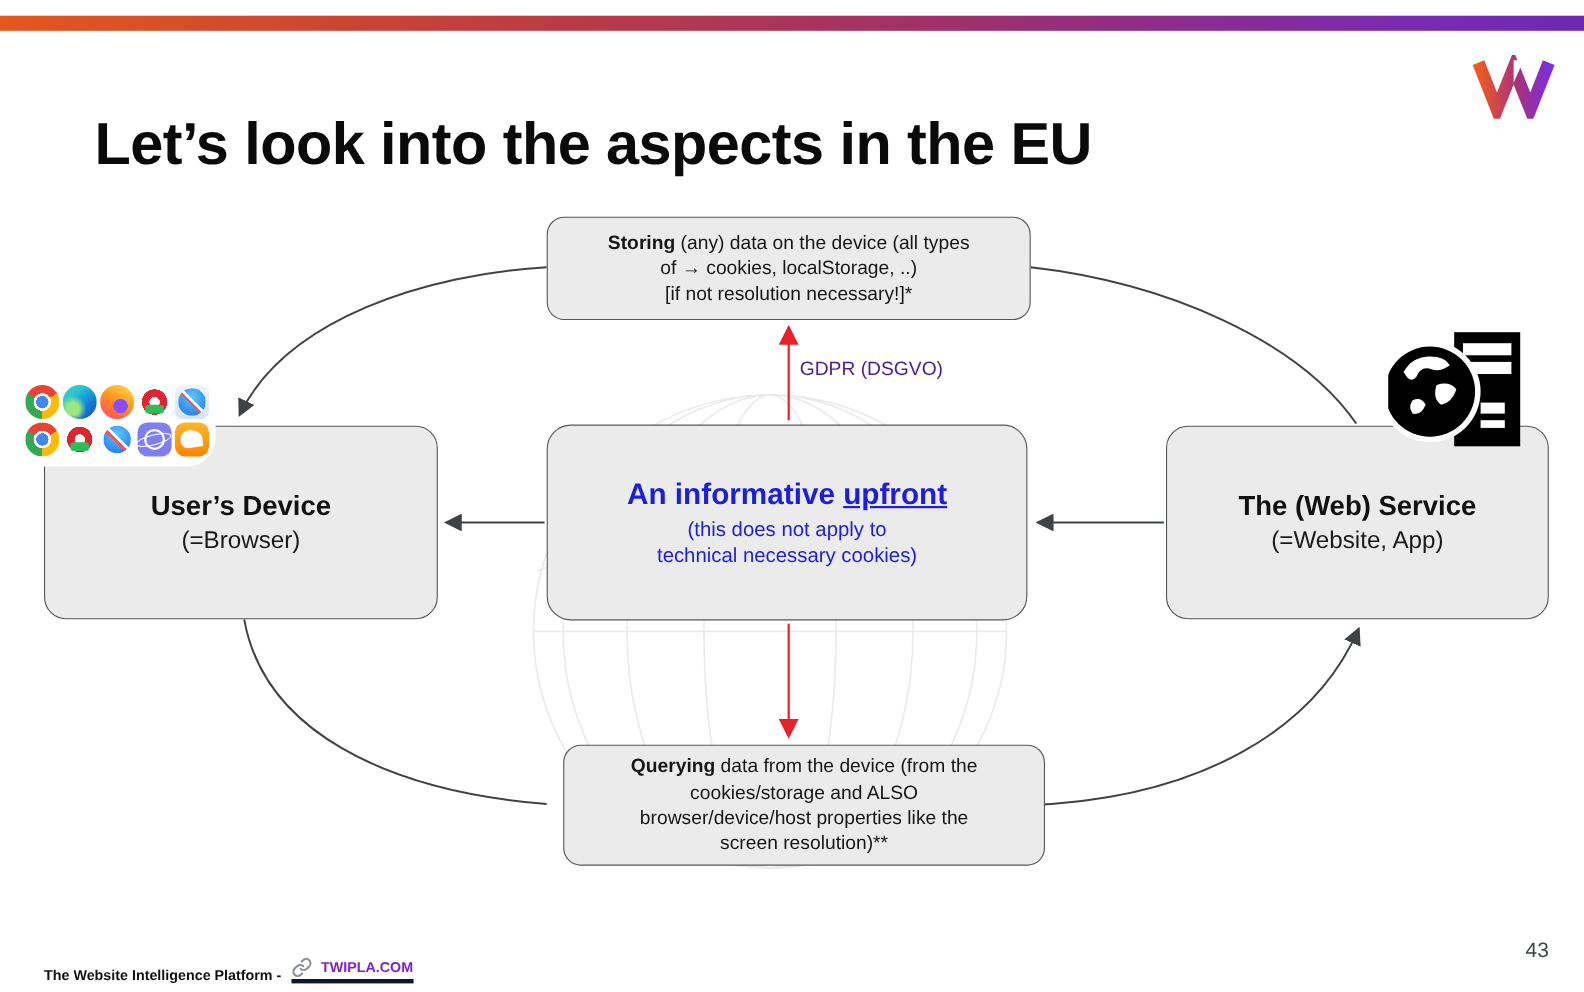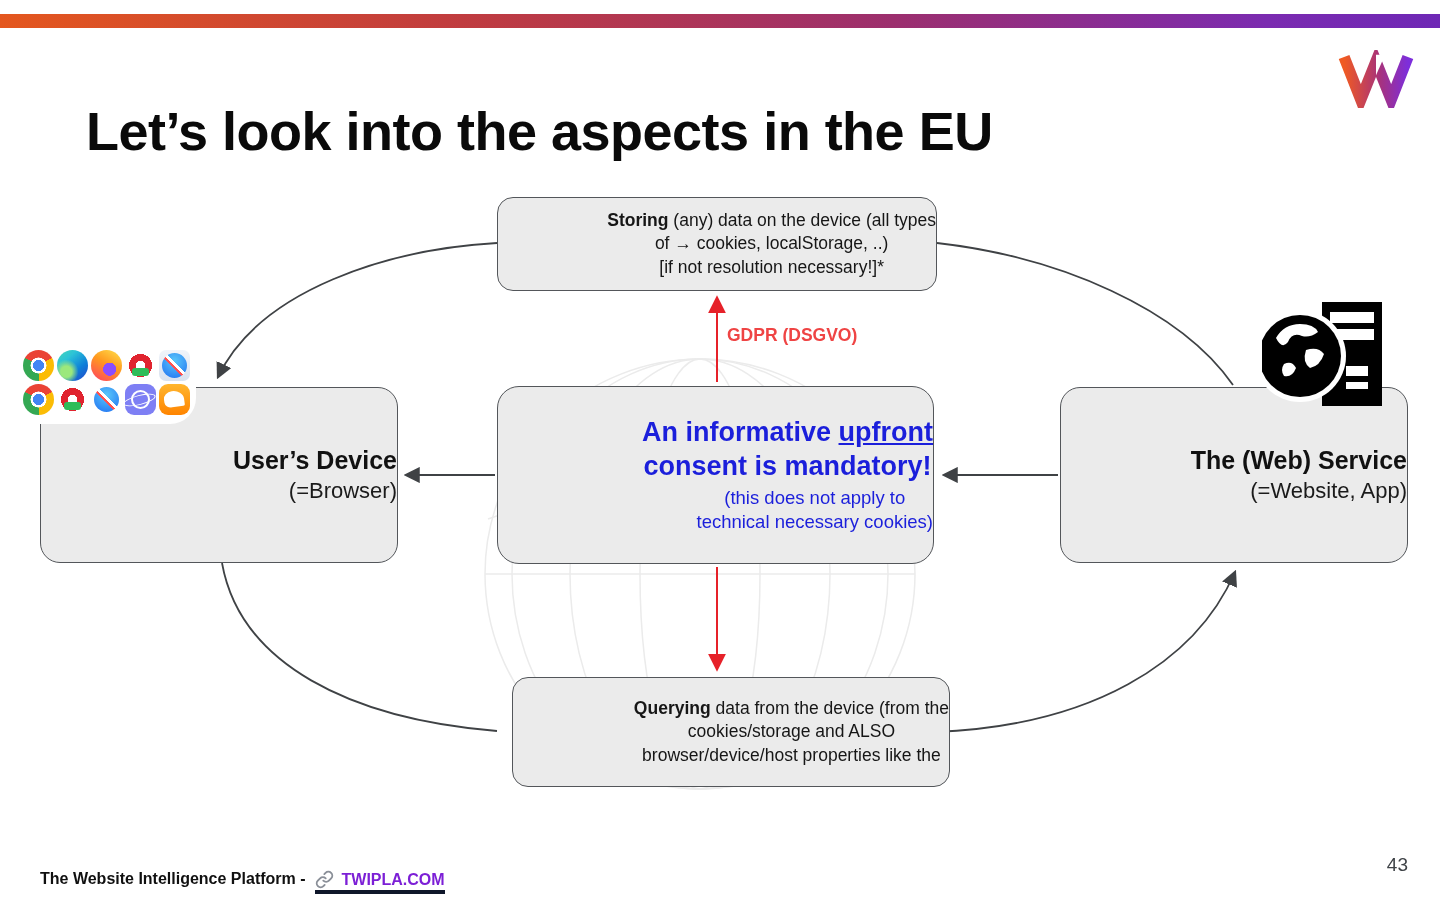--- a/index.html
+++ b/index.html
@@ -16,38 +16,38 @@
 
   
   .title{position:absolute;left:86px;top:86px;margin:0;font-size:54px;font-weight:700;
          color:#0a0a0a;letter-spacing:-.5px;}
 
   
   .layer{position:absolute;left:0;top:0;pointer-events:none;}
 
   
   .gbox{position:absolute;background:#EBEBEB;border:1.6px solid #53565A;box-sizing:border-box;
-        display:flex;flex-direction:column;justify-content:center;align-items:flex-end;text-align:center;}
+        display:flex;flex-direction:column;justify-content:center;align-items:center;text-align:center;}
   .box-storing{left:497px;top:183px;width:440px;height:94px;border-radius:16px;}
   .box-consent{left:497px;top:372px;width:437px;height:178px;border-radius:22px;}
   .box-device{left:40px;top:373px;width:358px;height:176px;border-radius:20px;}
   .box-service{left:1060px;top:373px;width:348px;height:176px;border-radius:20px;}
   .box-querying{left:512px;top:663px;width:438px;height:110px;border-radius:16px;}
 
   .smalltext{font-size:17.5px;line-height:1.34;color:#161616;}
   .smalltext b{font-weight:700;}
   .bigtitle{font-size:25px;font-weight:700;color:#111;line-height:1.3;}
   .bigsub{font-size:22px;font-weight:400;color:#1b1b1b;line-height:1.3;}
 
   .consent-h{font-size:27px;font-weight:700;color:#1B1FDB;line-height:1.25;}
   .consent-h .u{text-decoration:underline;}
   .consent-s{font-size:18.5px;color:#1B1FDB;line-height:1.3;margin-top:2px;}
 
   
-  .lawlabel{position:absolute;color:#ef4444;font-weight:700;font-size:17.5px;line-height:1.3;text-align:right;}
+  .lawlabel{position:absolute;color:#4c1d95;font-weight:400;font-size:17.5px;line-height:1.3;text-align:right;}
   .label-gdpr{left:727px;top:310px;}
   .label-eprivacy{left:730px;top:586px;}
 
   
   .bpanel{position:absolute;left:14px;top:324px;width:182px;height:86px;background:#fff;
           border-radius:14px 14px 26px 14px;z-index:6;display:flex;flex-wrap:wrap;
           align-content:center;justify-content:center;gap:3px 3px;padding:2px 0 0 2px;box-sizing:border-box;}
   .bicon{width:31px;height:31px;border-radius:50%;position:relative;display:block;flex:0 0 31px;}
   .b-chrome{background:radial-gradient(circle,#4285F4 0 25%,#fff 26% 36%,rgba(255,255,255,0) 37%),
             conic-gradient(from -60deg,#EA4335 0deg 120deg,#FBBC05 120deg 240deg,#34A853 240deg 360deg);}
@@ -67,21 +67,21 @@
   .b-samsung::after{content:"";position:absolute;left:-2px;top:11px;width:33px;height:10px;border:1.6px solid #fff;
                     border-radius:50%;transform:rotate(-14deg);box-sizing:border-box;}
   .b-uc{border-radius:9px;background:linear-gradient(180deg,#ffb62e,#ff8400);}
   .b-uc::before{content:"";position:absolute;left:5px;top:7px;width:20px;height:16px;background:#fff;
                 border-radius:75% 95% 15% 60%;transform:rotate(-8deg);}
 
   
   .srvicon{position:absolute;left:1262px;top:284px;z-index:6;}
 
   
-  .footer{position:absolute;left:40px;top:856px;display:flex;align-items:flex-start;font-size:16px;}
+  .footer{position:absolute;left:40px;top:856px;display:flex;align-items:flex-end;font-size:13px;}
   .footer-prefix{font-weight:700;color:#101010;margin-right:9px;}
   .footer-link{display:inline-flex;align-items:center;gap:8px;border-bottom:4px solid #0f172a;
                padding-bottom:1px;cursor:pointer;}
   .footer-link span{color:#7C1FD6;font-weight:700;}
   .pagenum{position:absolute;right:32px;top:840px;font-size:19px;color:#3F4347;font-weight:500;}
 </style>
 </head>
 <body>
 
 <div class="slide">
@@ -136,21 +136,20 @@
     <div class="smalltext">
       <div><b>Storing</b><span> (any) data on the device (all types</span></div>
       <div>of → cookies, localStorage, ..)</div>
       <div>[if not resolution necessary!]*</div>
     </div>
   </div>
 
   <div class="gbox box-consent" style="z-index:3">
     <div class="consent-h">
       <span>An informative </span><span class="u">upfront</span>
-      <div>consent is mandatory!</div>
     </div>
     <div class="consent-s">
       <div>(this does not apply to</div>
       <div>technical necessary cookies)</div>
     </div>
   </div>
 
   <div class="gbox box-device" style="z-index:3">
     <div class="bigtitle">User’s Device</div>
     <div class="bigsub">(=Browser)</div>
@@ -159,20 +158,21 @@
   <div class="gbox box-service" style="z-index:3">
     <div class="bigtitle">The (Web) Service</div>
     <div class="bigsub">(=Website, App)</div>
   </div>
 
   <div class="gbox box-querying" style="z-index:3">
     <div class="smalltext">
       <div><b>Querying</b><span> data from the device (from the</span></div>
       <div>cookies/storage and ALSO</div>
       <div>browser/device/host properties like the</div>
+      <div>screen resolution)**</div>
     </div>
   </div>
 
   <div class="lawlabel label-gdpr" style="z-index:4">GDPR (DSGVO)</div>
 
   <div class="bpanel">
     <span class="bicon b-chrome"></span>
     <span class="bicon b-edge"></span>
     <span class="bicon b-firefox"></span>
     <span class="bicon b-opera" style="background:radial-gradient(closest-side,#fff 0 30%,#e0242f 31% 74%,#fff 75% 100%)"></span>

